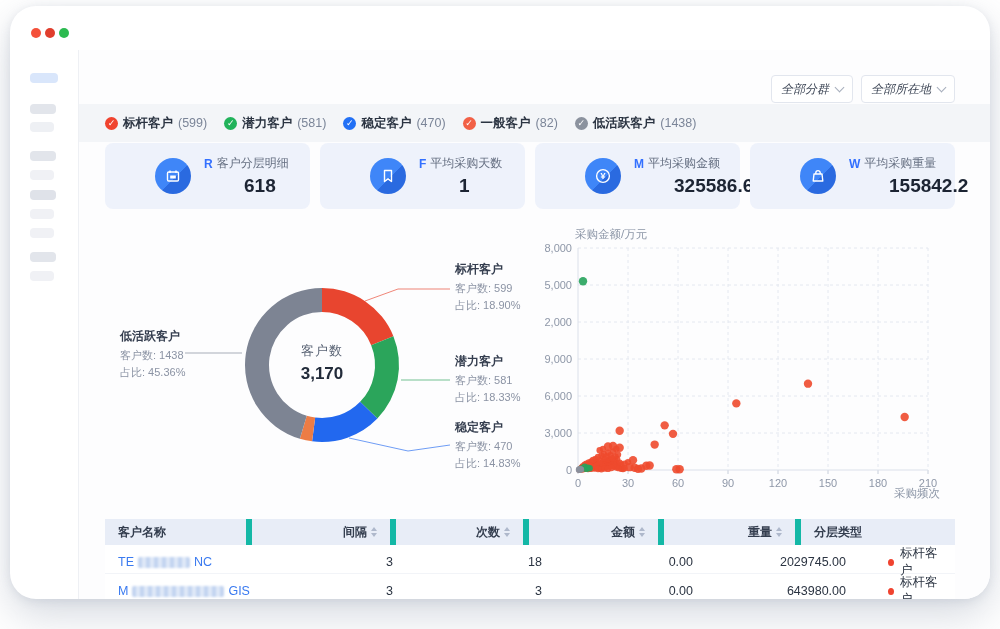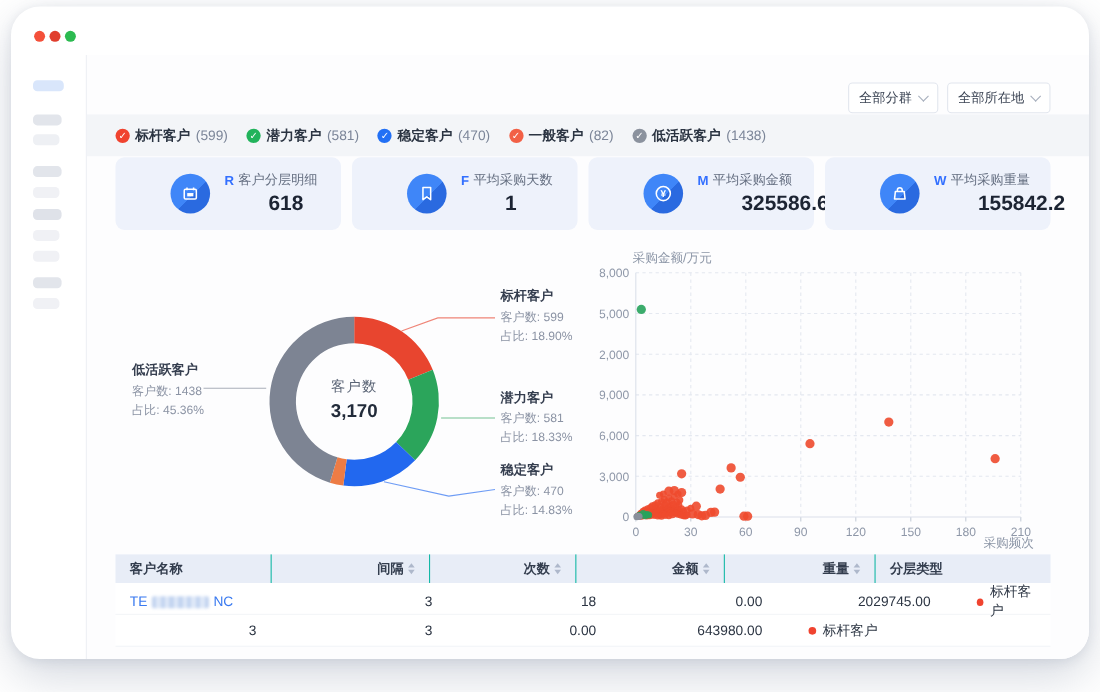--- a/index.html
+++ b/index.html
@@ -15,21 +15,21 @@
   
   .sb-bar{position:absolute;border-radius:4px;}
 
   
   .panel{position:absolute;left:78px;top:50px;right:0;bottom:0;background:#fdfdfe;border-left:1px solid #eef0f4;}
 
   .title-row{position:absolute;left:105px;top:72px;display:flex;align-items:center;}
   .title-bar{width:5px;height:19px;border-radius:2.5px;margin-right:9px;}
   .page-title{font-size:19px;font-weight:bold;color:#20293a;letter-spacing:1px;}
 
-  .filters{position:absolute;top:75px;right:45px;display:flex;gap:8px;}
+  .filters{position:absolute;top:75px;right:45px;display:flex;gap:8px;font-style:italic;}
   .dd{height:26px;background:#fff;border:1px solid #e2e6ee;border-radius:4px;display:flex;align-items:center;
       padding:0 9px;font-size:12px;color:#3b4454;gap:7px;cursor:pointer;}
   .chev{width:6px;height:6px;border-right:1.4px solid #a6aebc;border-bottom:1.4px solid #a6aebc;
         transform:rotate(45deg);margin-top:-3px;}
 
   .legend-band{position:absolute;left:79px;right:0;top:104px;height:38px;background:#f3f5f8;}
   .legend-row{position:absolute;left:26px;top:0;height:38px;display:flex;align-items:center;gap:17px;}
   .lg-item{display:flex;align-items:center;gap:5px;cursor:pointer;}
   .lg-ico{width:13px;height:13px;border-radius:50%;color:#fff;font-size:9px;line-height:13px;text-align:center;font-weight:bold;}
   .lg-lab{font-size:12.5px;color:#2b3442;font-weight:bold;}
@@ -47,24 +47,24 @@
   .co{position:absolute;}
   .co-t{font-size:12px;font-weight:bold;color:#353e4f;}
   .co-l{font-size:11px;color:#8b93a4;margin-top:2.5px;}
   .donut-center{position:absolute;left:262px;top:342px;width:120px;text-align:center;}
   .dc-lab{font-size:13px;color:#5a6475;letter-spacing:1px;}
   .dc-val{font-size:17px;font-weight:bold;color:#222b3a;margin-top:4px;}
 
   .ax-title{position:absolute;font-size:11.5px;color:#8b95a6;}
 
   
-  .tbl{position:absolute;left:105px;top:504px;width:850px;}
+  .tbl{position:absolute;left:105px;top:519px;width:850px;}
   .tbl-grid{display:grid;grid-template-columns:141px 144px 133px 135px 137px 1fr;}
   .tbl-head{background:#e8edf7;height:26px;}
-  .th{display:flex;align-items:center;font-size:12px;font-weight:bold;color:#333d4e;padding:0 13px;border-left:1px solid #14b8a6;}
+  .th{display:flex;align-items:center;font-size:12px;font-weight:bold;color:#333d4e;padding:0 13px;border-left:6px solid #14b8a6;}
   .th:first-child{border-left:none;}
   .th.num{justify-content:flex-end;}
   .carets{display:flex;flex-direction:column;gap:1.5px;margin-left:4px;}
   .caret-up{width:0;height:0;border-left:3.5px solid transparent;border-right:3.5px solid transparent;border-bottom:4.5px solid #aeb8cb;}
   .caret-dn{width:0;height:0;border-left:3.5px solid transparent;border-right:3.5px solid transparent;border-top:4.5px solid #aeb8cb;}
   .tr{background:#fff;height:28px;border-bottom:1px solid #f2f4f8;gap:16px;}
   .td{display:flex;align-items:center;font-size:12.5px;color:#2b3442;padding:0 13px;}
   .td.num{justify-content:flex-end;}
   .td a{color:#3a7af0;text-decoration:none;cursor:pointer;display:flex;align-items:center;}
   .redact{display:inline-block;height:11px;border-radius:2px;margin:0 4px;filter:blur(1.3px);
@@ -447,20 +447,23 @@
             <div class="td">
               <a>TE<span class="redact" style="width:52px"></span>NC</a>
             </div>
             <div class="td num">3</div>
             <div class="td num">18</div>
             <div class="td num">0.00</div>
             <div class="td num">2029745.00</div>
             <div class="td"><span class="dot" style="background:#f0432f"></span>标杆客户</div>
           </div>
           <div class="tbl-grid tr">
+            <div class="td">
+              <a>M<span class="redact" style="width:92px"></span>GIS</a>
+            </div>
             <div class="td num">3</div>
             <div class="td num">3</div>
             <div class="td num">0.00</div>
             <div class="td num">643980.00</div>
             <div class="td"><span class="dot" style="background:#f0432f"></span>标杆客户</div>
           </div>
         </div>
     </div>
 
   </div>

